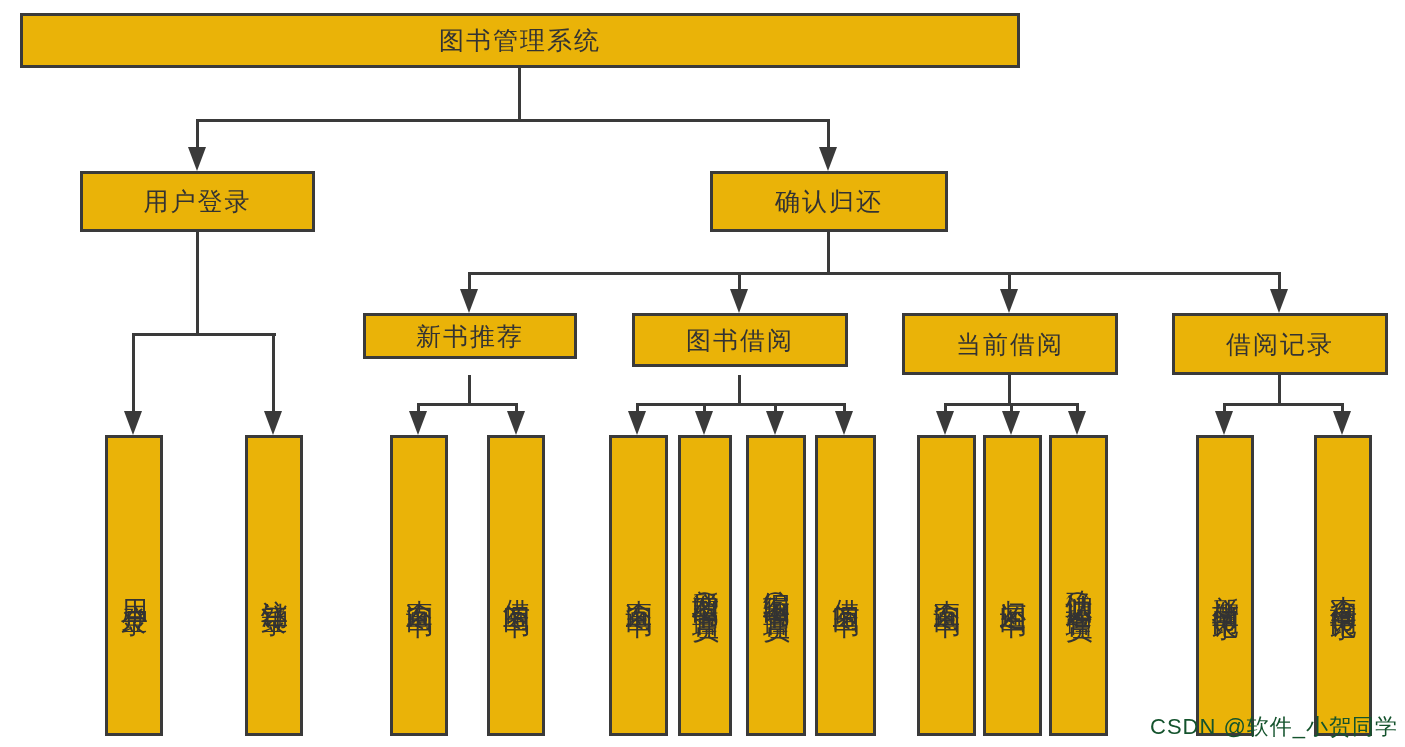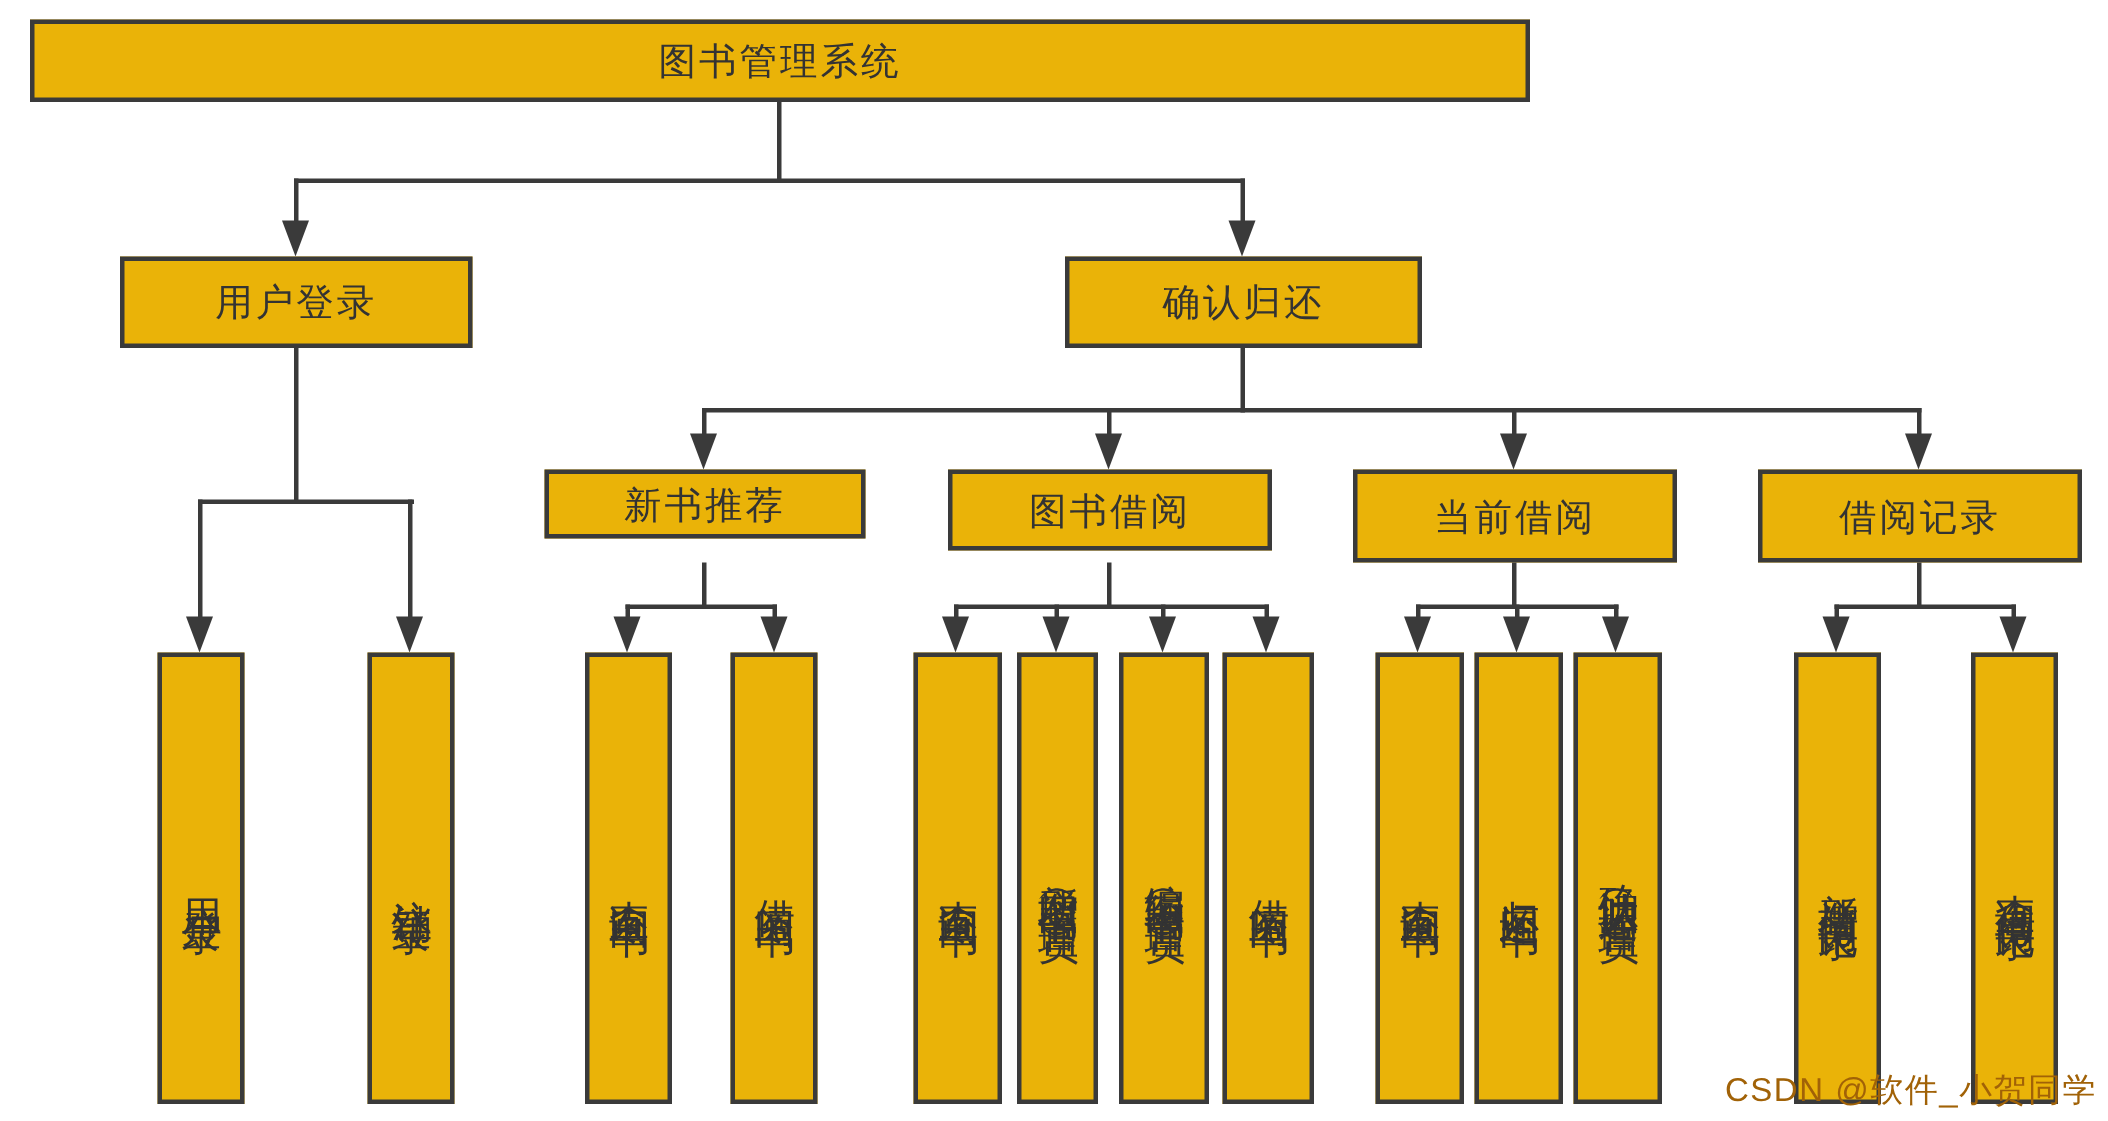--- a/index.html
+++ b/index.html
@@ -42,21 +42,21 @@
     border-left:9px solid transparent;
     border-right:9px solid transparent;
     border-top:24px solid var(--line);
   }
   .watermark{
     position:absolute;
     left:1150px;top:712px;
     width:250px;
     font-size:22px;
     letter-spacing:1px;
-    color:#a16207;
+    color:#14532d;
     white-space:nowrap;
   }
 </style>
 </head>
 <body>
 
 <div class="box" style="left:20px;top:13px;width:1000px;height:55px;">图书管理系统</div>
 
 <div class="vline" style="left:518px;top:68px;width:3px;height:54px;"></div>
 <div class="hline" style="left:196px;top:119px;width:634px;height:3px;"></div>

